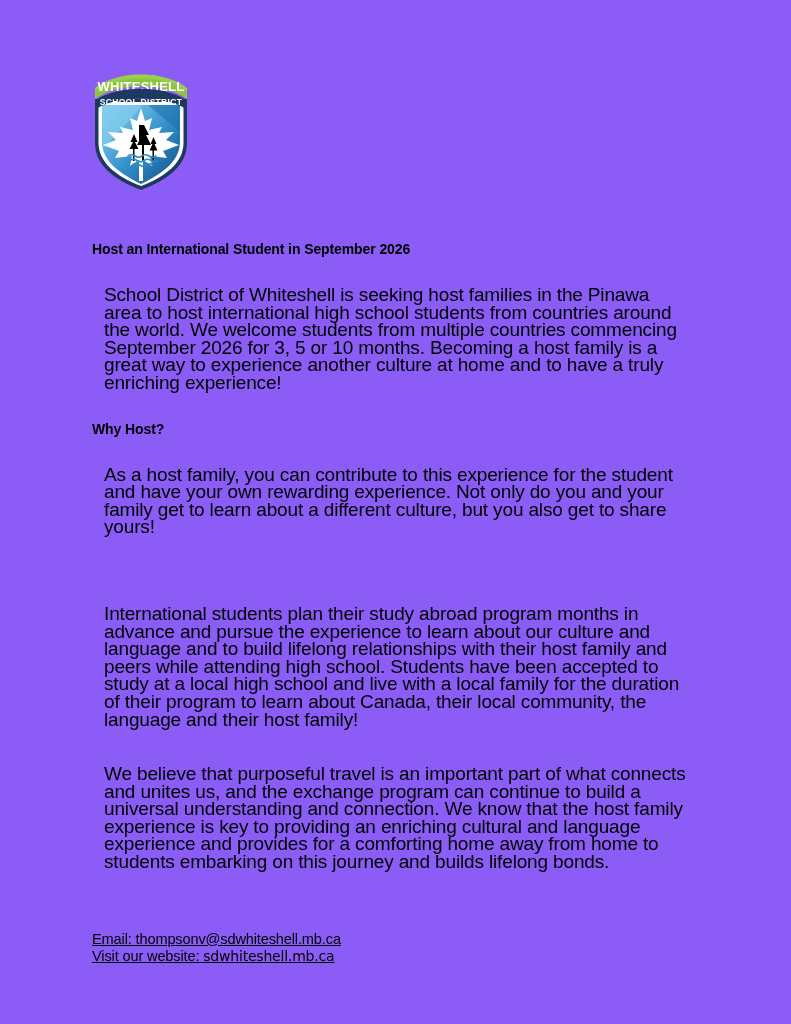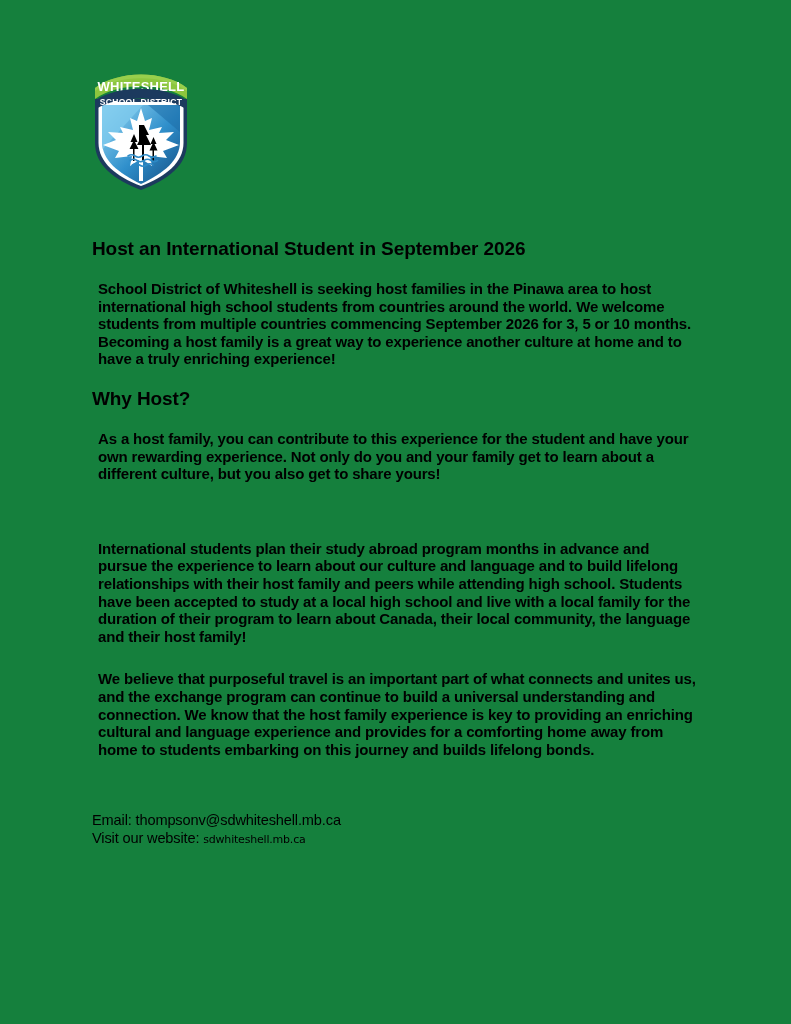--- a/index.html
+++ b/index.html
@@ -13,21 +13,21 @@
     height: 1024px;
     font-family: "Liberation Sans", sans-serif;
     color: #000000;
     overflow: hidden;
   }
 
   .page {
     position: relative;
     width: 791px;
     height: 1024px;
-    background: #15803d;
+    background: #8b5cf6;
   }
 
   
   .logo-block {
     position: absolute;
     left: 88px;
     top: 62px;
     width: 106px;
     height: 128px;
   }
@@ -35,53 +35,54 @@
 
   
   .doc {
     position: absolute;
     left: 92px;
     top: 240px;
     width: 610px;
   }
 
   .heading {
-    font-size: 19px;
+    font-size: 14px;
     font-weight: bold;
     line-height: 18px;
     letter-spacing: -0.1px;
     margin: 0;
     padding: 0;
     white-space: pre-wrap;
   }
 
   .para {
-    font-size: 15px;
-    font-weight: bold;
+    font-size: 19px;
+    font-weight: normal;
     line-height: 17.6px;
     letter-spacing: -0.15px;
-    margin: 6px;
+    margin: 12px;
     padding: 0;
     white-space: pre-wrap;
   }
 
   .para.calibri-tail,
   .contact-line {
     font-size: 14.6px;
     line-height: 17.6px;
     letter-spacing: -0.15px;
     margin: 0;
     padding: 0;
     white-space: pre-wrap;
+    text-decoration: underline;
   }
 
   
   .narrow-face {
     font-family: "DejaVu Sans", sans-serif;
-    font-size: 11px;
+    font-size: 14px;
     letter-spacing: -0.2px;
   }
 
   
   .gap-sm { height: 13px; }
   .gap-md { height: 16px; }
   .gap-lg { height: 18px; }
 </style>
 </head>
 <body>

